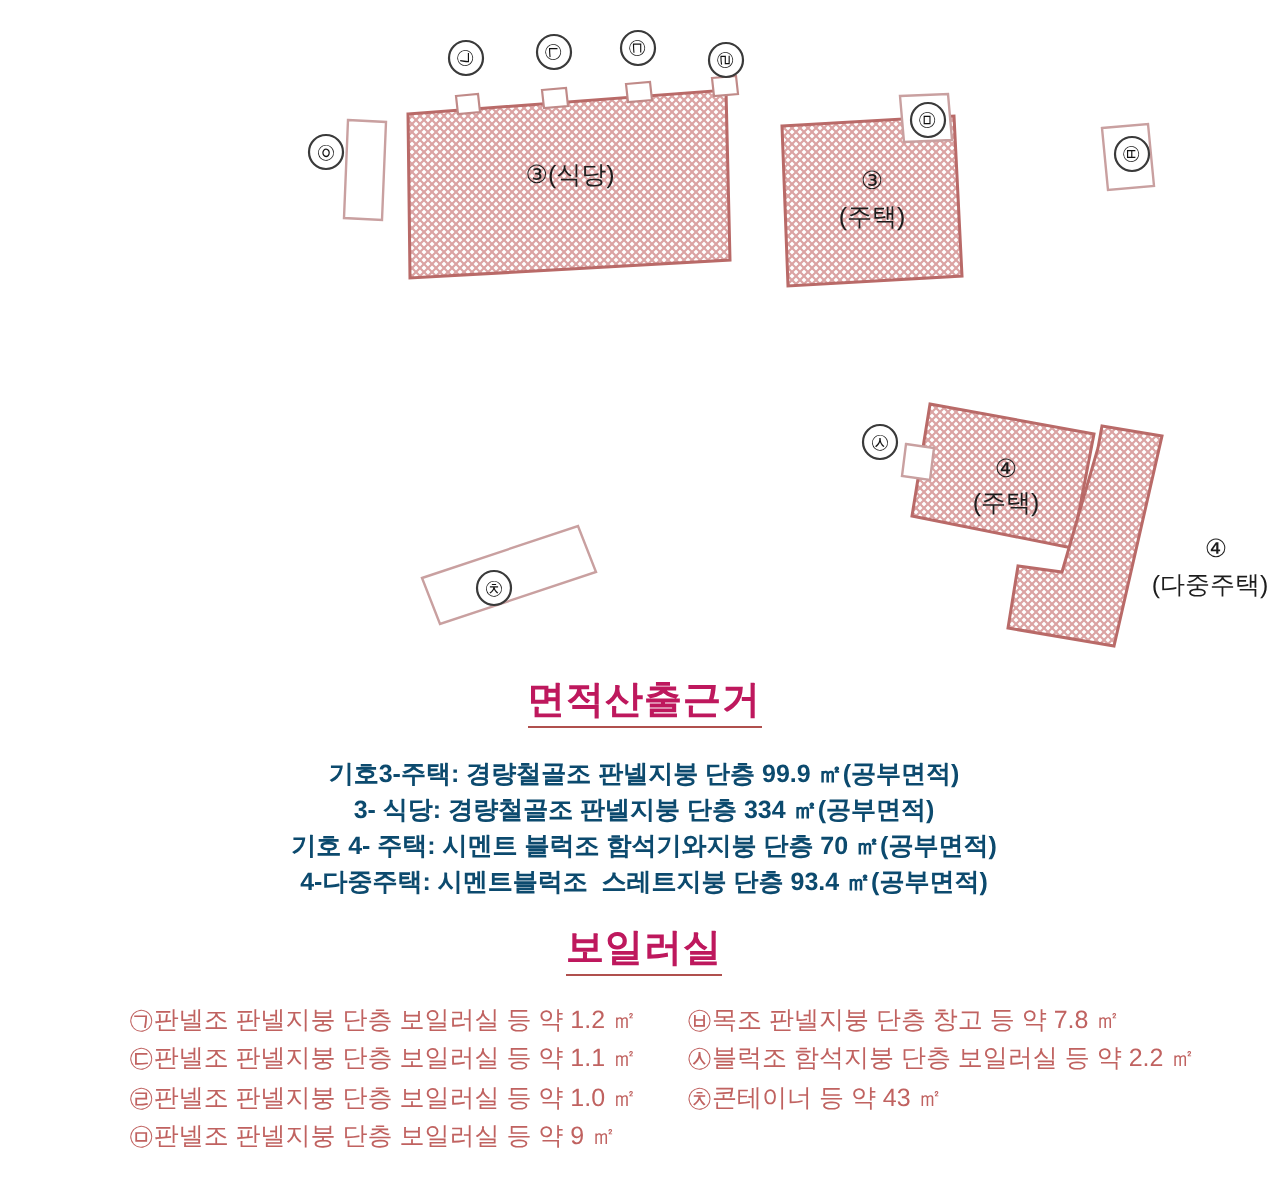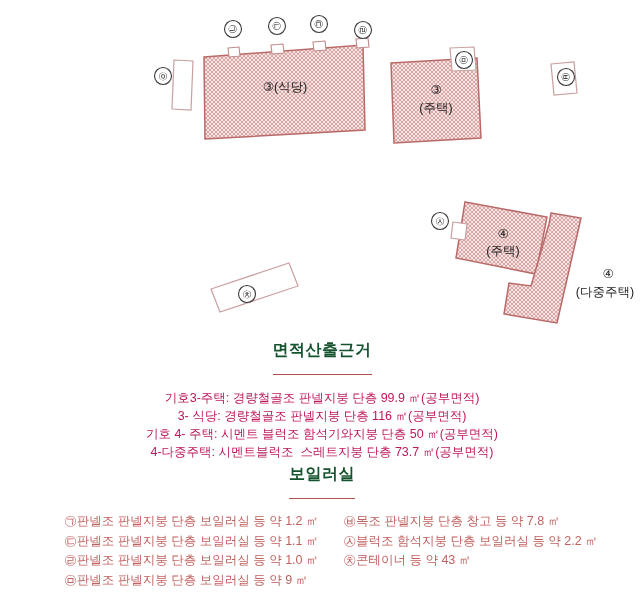--- a/index.html
+++ b/index.html
@@ -52,42 +52,42 @@
 
   
   .text-section {
     position: absolute;
     left: 0;
     width: 644px;
     text-align: center;
     color: #b05a58;
   }
   .section-heading {
-    font-size: 16px;
+    font-size: 19px;
     font-weight: bold;
-    color: #14532d;
+    color: #be185d;
     letter-spacing: 0.5px;
     display: inline-block;
     border-bottom: 1.4px solid #b0504e;
-    padding-bottom: 15px;
+    padding-bottom: 0;
     line-height: 1.2;
   }
 
   #area-basis {
     top: 340px;
   }
   #area-basis .lines {
     margin-top: 14px;
   }
   #area-basis .lines .ln {
     font-size: 12.5px;
-    color: #be185d;
+    color: #0c4a6e;
     line-height: 18px;
     white-space: pre;
-    font-weight: 400;
+    font-weight: 700;
   }
 
   #extra-buildings {
     top: 464px;
   }
   #extra-buildings .cols {
     margin-top: 13px;
     display: flex;
     justify-content: center;
     align-items: flex-start;
@@ -213,23 +213,23 @@
       <circle class="marker-circle" cx="247" cy="294" r="8.5"></circle>
       <text class="marker-text" x="247" y="294">㉩</text>
     </g>
   </svg>
 </div>
 
 <div id="area-basis" class="text-section">
   <div class="section-heading">면적산출근거</div>
   <div class="lines">
     <div class="ln">기호3-주택: 경량철골조 판넬지붕 단층 99.9 ㎡(공부면적)</div>
-    <div class="ln">3- 식당: 경량철골조 판넬지붕 단층 116 ㎡(공부면적)</div>
-    <div class="ln">기호 4- 주택: 시멘트 블럭조 함석기와지붕 단층 50 ㎡(공부면적)</div>
-    <div class="ln">4-다중주택: 시멘트블럭조  스레트지붕 단층 73.7 ㎡(공부면적)</div>
+    <div class="ln">3- 식당: 경량철골조 판넬지붕 단층 334 ㎡(공부면적)</div>
+    <div class="ln">기호 4- 주택: 시멘트 블럭조 함석기와지붕 단층 70 ㎡(공부면적)</div>
+    <div class="ln">4-다중주택: 시멘트블럭조  스레트지붕 단층 93.4 ㎡(공부면적)</div>
   </div>
 </div>
 
 <div id="extra-buildings" class="text-section">
   <div class="section-heading">보일러실</div>
   <div class="cols">
     <div class="col col-left">
       <div class="row">㉠판넬조 판넬지붕 단층 보일러실 등 약 1.2 ㎡</div>
       <div class="row">㉢판넬조 판넬지붕 단층 보일러실 등 약 1.1 ㎡</div>
       <div class="row">㉣판넬조 판넬지붕 단층 보일러실 등 약 1.0 ㎡</div>

